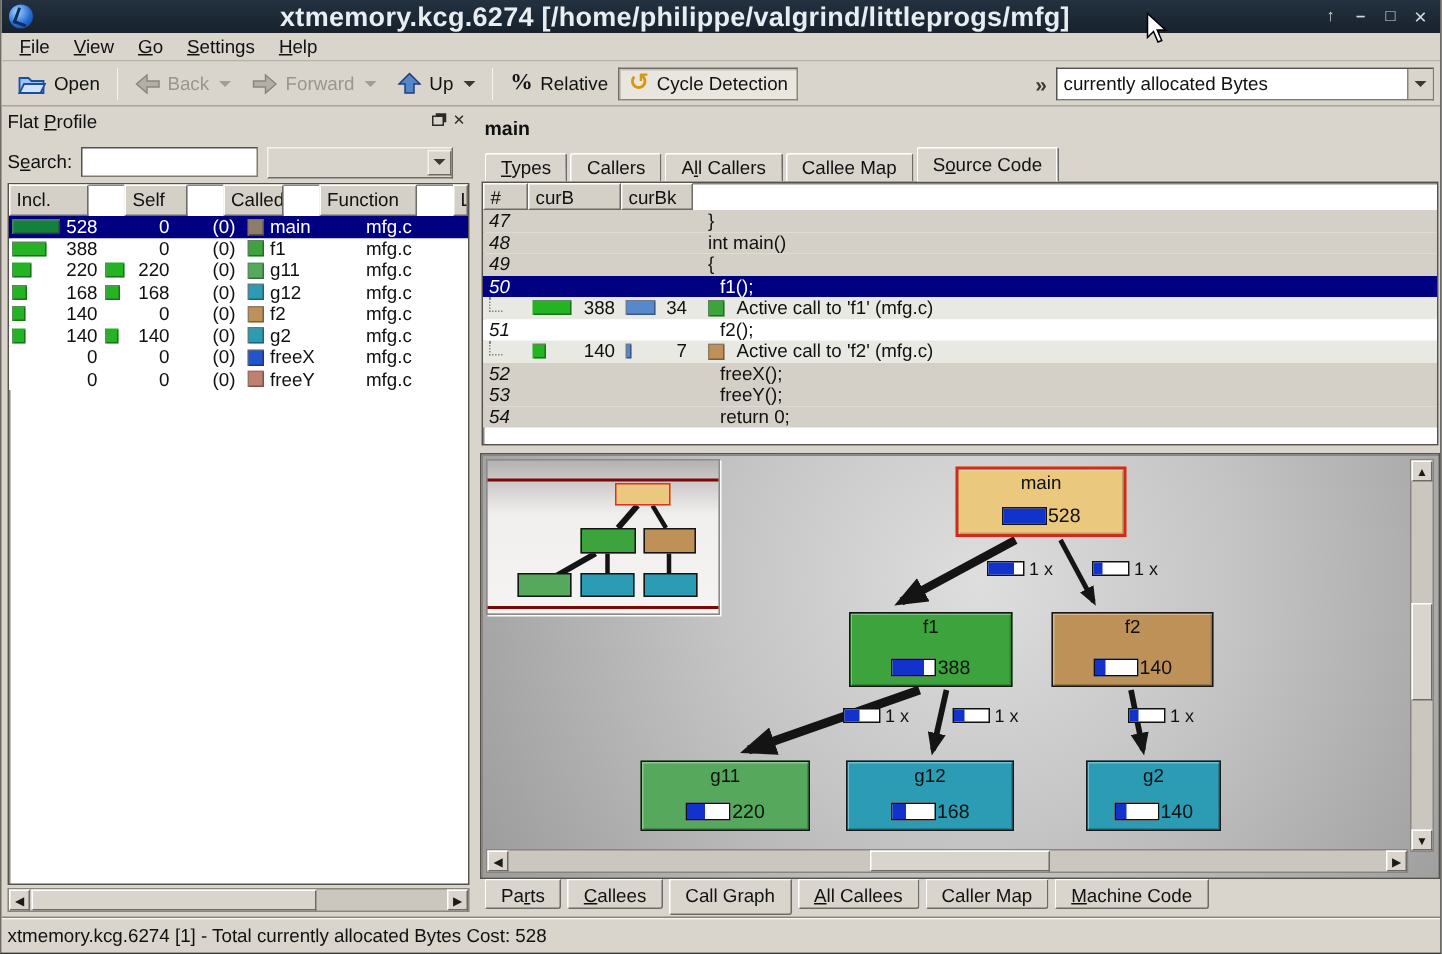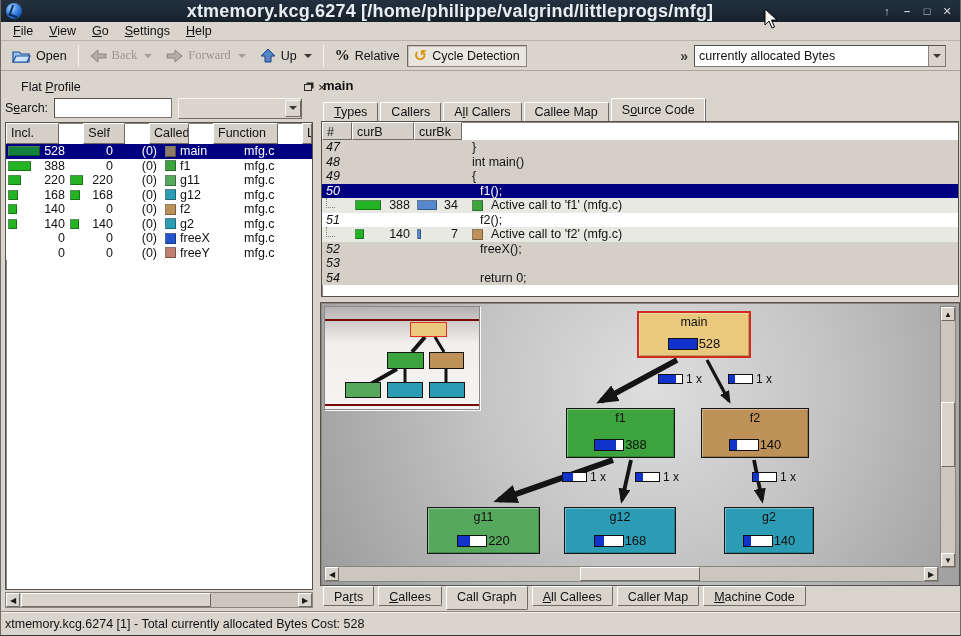--- a/index.html
+++ b/index.html
@@ -20,38 +20,38 @@
         color:#cfd6dd;font-size:11px;font-weight:bold;cursor:default;}
   
   .menubar{position:absolute;left:0;top:22px;width:961px;height:19px;background:#d9d5cd;
            border-bottom:1px solid #b7b3ab;display:flex;align-items:center;padding-left:4px;}
   .menuitem{padding:1px 8px;}
   .acc{text-decoration:underline;}
   
   .toolbar{position:absolute;left:0;top:41px;width:961px;height:30px;background:#d9d5cd;
            border-bottom:1px solid #a9a59d;display:flex;align-items:center;padding-left:4px;}
   .tbtn{display:flex;align-items:center;gap:5px;padding:3px 6px;border:1px solid transparent;}
-  .tbtn.disabled{color:#9a968e;font-family:Liberation Serif, serif;}
+  .tbtn.disabled{color:#9a968e;}
   .tsep{width:1px;height:22px;background:#a9a59d;border-right:1px solid #f4f2ee;margin:0 4px;}
   .ddarrow{width:0;height:0;border-left:4px solid transparent;border-right:4px solid transparent;
            border-top:4px solid #3a3832;margin-left:2px;}
   .ddarrow.dis{border-top-color:#a29e96;}
   .toggled{background:#e9e6df;border:1px solid #8a867e;border-top-color:#6e6a64;border-left-color:#6e6a64;
            box-shadow:inset 1px 1px 0 #c6c2ba;}
   .pcticon{font-weight:bold;font-size:15px;font-family:"Liberation Serif",serif;}
   .cycicon{color:#d89613;font-size:16px;font-weight:bold;line-height:12px;}
   .overflow{margin-left:auto;font-weight:bold;color:#3a3832;padding:0 6px;font-size:14px;}
-  .combo{width:252px;height:22px;margin-right:16px;background:#fff;border:1px solid #7e7a72;
+  .combo{width:252px;height:22px;margin-right:6px;background:#fff;border:1px solid #7e7a72;
          border-top-color:#55524c;border-left-color:#55524c;display:flex;align-items:center;position:relative;}
   .combo .cval{flex:1;padding:0 4px;white-space:nowrap;overflow:hidden;}
   .cbtn{width:17px;height:20px;background:#d9d5cd;border-left:1px solid #8a867e;
         display:flex;align-items:center;justify-content:center;}
   .cbtn .ddarrow{margin:0;}
   
-  .dockhead{position:absolute;left:20px;top:74px;width:308px;height:20px;display:flex;align-items:flex-end;}
+  .dockhead{position:absolute;left:4px;top:74px;width:308px;height:20px;display:flex;align-items:flex-start;}
   .dockhead .dtitle{flex:1;}
   .dicon{width:14px;height:13px;display:flex;align-items:center;justify-content:center;font-size:10px;color:#2c2a26;}
   .floatglyph{width:8px;height:7px;border:1px solid #2c2a26;box-shadow:2px -2px 0 -0.5px #2c2a26;}
   .searchrow{position:absolute;left:4px;top:96px;width:308px;height:24px;display:flex;align-items:center;}
   .searchrow label{margin-right:6px;}
   .sinput{width:118px;height:20px;background:#fff;border:1px solid #7e7a72;border-top-color:#55524c;border-left-color:#55524c;}
   .gcombo{margin-left:6px;width:124px;height:21px;background:#d9d5cd;border:1px solid #f4f2ee;
           border-right-color:#6e6a64;border-bottom-color:#6e6a64;display:flex;align-items:center;}
   .gcombo .cval{flex:1;padding:0 4px;margin-top:48px;}
   .gcombo .cbtn{border:1px solid #f4f2ee;border-right-color:#6e6a64;border-bottom-color:#6e6a64;height:17px;width:16px;}
@@ -580,20 +580,25 @@
             <span>53</span>
           </span>
           <span class="s-curb">
             
             <span></span>
           </span>
           <span class="s-curbk">
             
             <span></span>
           </span>
+          <span class="s-src">
+
+            <span>freeY();</span>
+            <span></span>
+          </span>
         </div>
 
         <div class="src-row ind" style="background: rgb(212, 208, 200);">
           <span class="s-num">
             <span>54</span>
           </span>
           <span class="s-curb">
             
             <span></span>
           </span>

